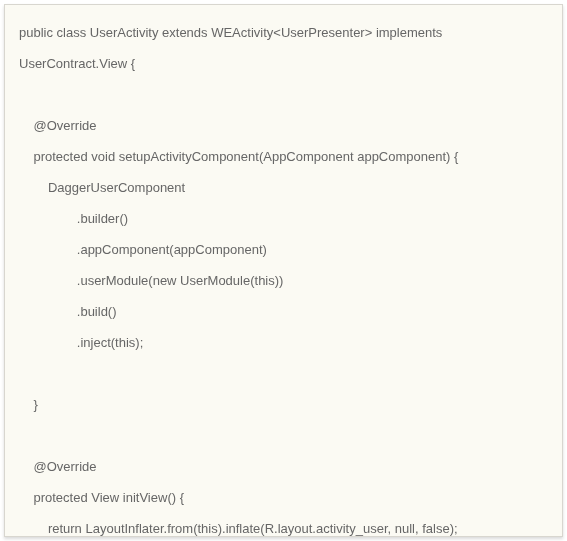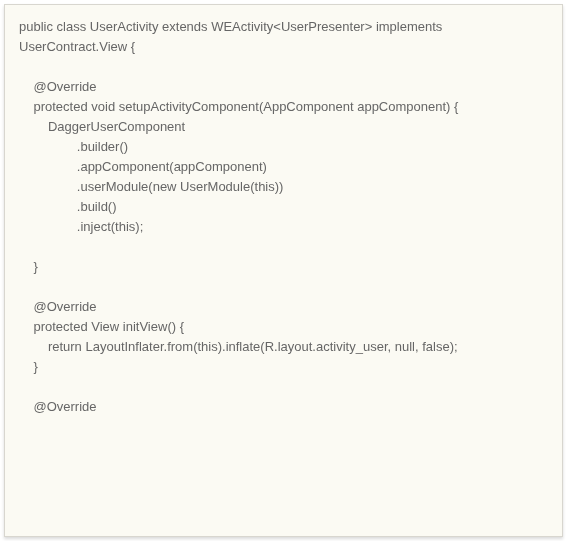--- a/index.html
+++ b/index.html
@@ -17,21 +17,21 @@
   .code-box {
     width: 559px;
     height: 533px;
     box-sizing: border-box;
     background: #fbfaf3;
     border: 1px solid #d8d6cf;
     box-shadow: 0 2px 3px rgba(0,0,0,0.15);
     padding: 12px 14px 12px 14px;
     color: #666666;
     font-size: 13px;
-    line-height: 20px;
+    line-height: 31px;
     white-space: pre;
     overflow: hidden;
   }
   .code-box span {
     font-family: Arial, Helvetica, sans-serif;
   }
 </style>
 </head>
 <body>
 

